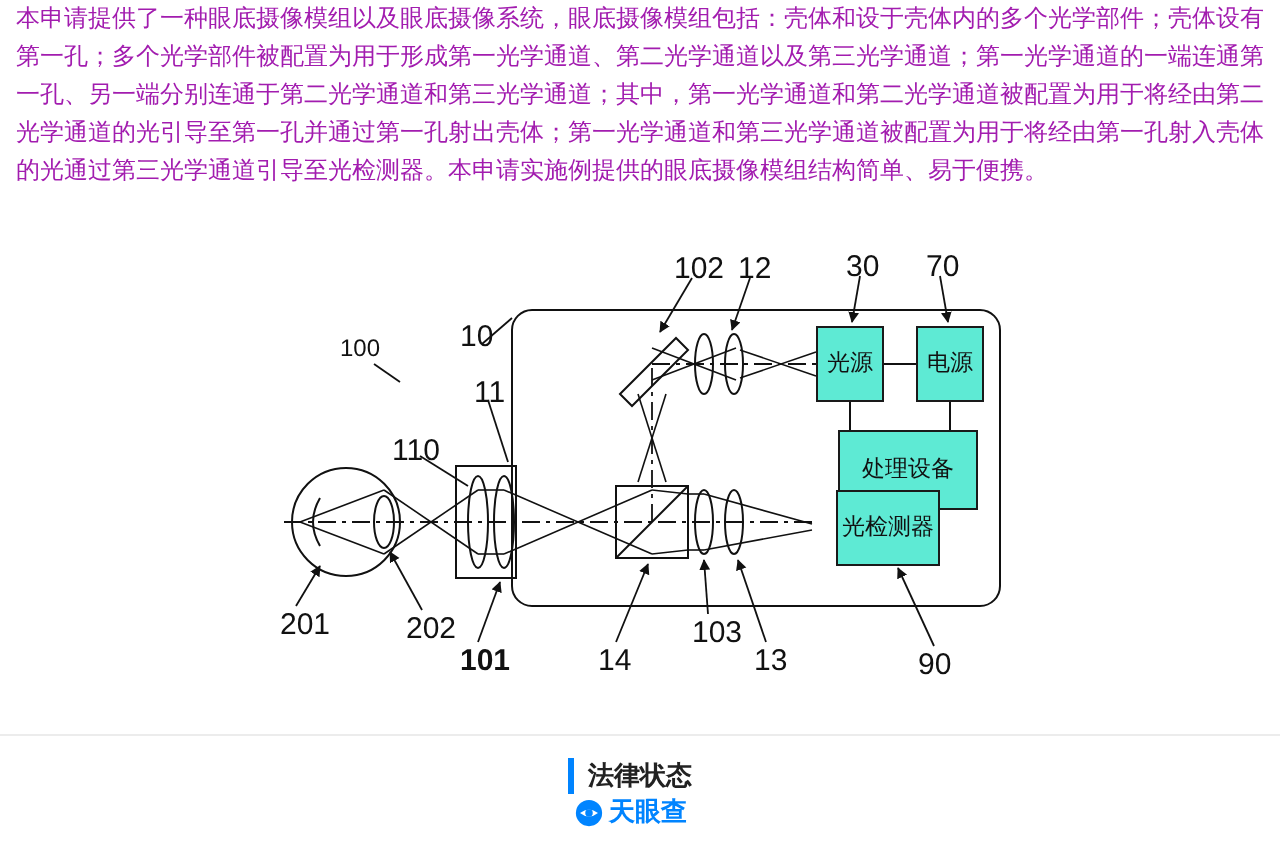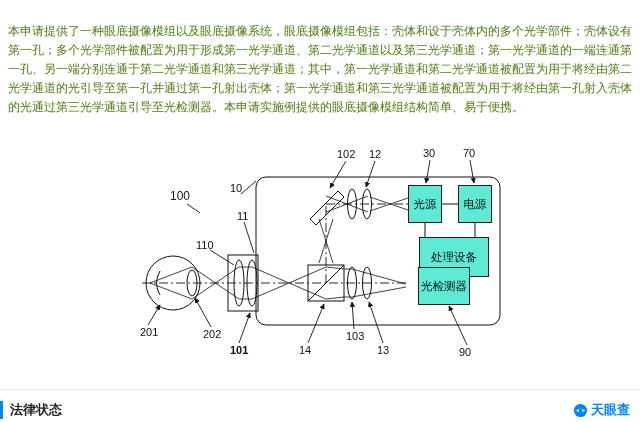--- a/index.html
+++ b/index.html
@@ -3,45 +3,46 @@
 <meta charset="utf-8">
 <style>
   html,body { margin:0; padding:0; }
   body {
     width:640px; height:422px; overflow:hidden;
     background:#ffffff;
     font-family:"Liberation Sans", sans-serif;
     color:#3c3c3c;
   }
   .abstract {
-    padding:22px 8px 0 8px;
+    padding:0 8px 0 8px;
     font-size:12px; line-height:19px;
-    text-align:justify; color:#4d7c0f;
+    text-align:justify; color:#a21caf;
   }
   .figure-wrap {
     position:relative;
     width:400px; height:228px;
     margin:30px 0 0 140px;
   }
   .fig-svg { position:absolute; left:0; top:0; }
   .fig-label {
-    position:absolute; font-size:11px; color:#111;
+    position:absolute; font-size:15px; color:#111;
     font-family:"Liberation Sans", sans-serif; white-space:nowrap;
   }
   .fig-label.u { font-size:12px; }
   .fig-box {
     position:absolute; box-sizing:border-box;
     border:1px solid #1a1a1a; background:#5eead4;
     display:flex; align-items:center; justify-content:center;
     text-align:center; font-size:11.5px; line-height:1.3; color:#111;
   }
   .divider { border-top:1px solid #ececec; margin-top:14px; }
   .footer-row {
     display:flex; justify-content:space-between; align-items:center;
     padding:11px 10px 0 0;
+    flex-direction:column;
   }
   .legal-title {
     border-left:3px solid #0084ff; padding-left:7px;
     font-size:13px; font-weight:bold; color:#222;
   }
   .brand {
     color:#0084ff; font-size:13px; font-weight:bold;
     display:flex; align-items:center; gap:3px; cursor:pointer;
   }
 </style>

